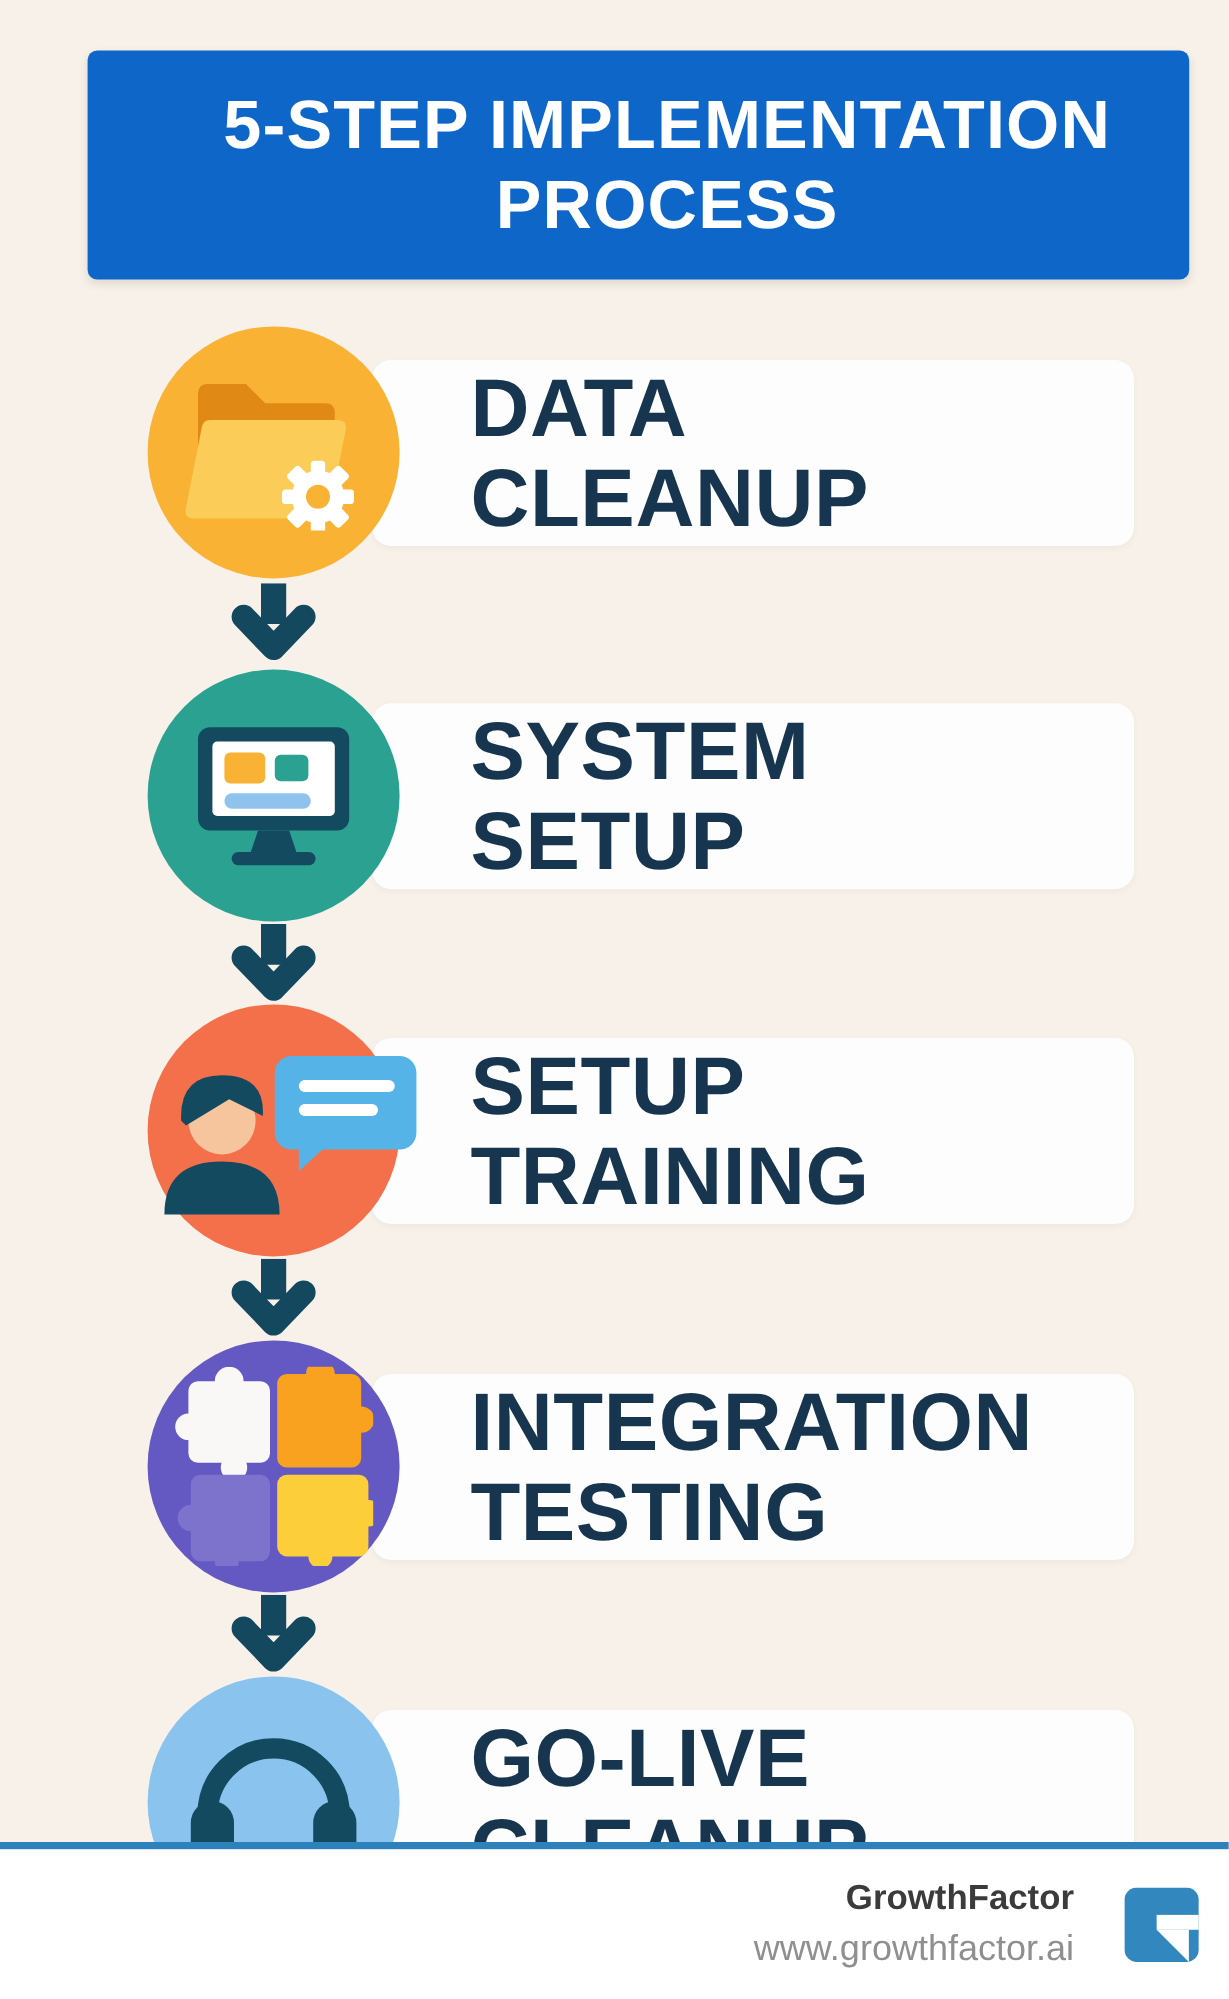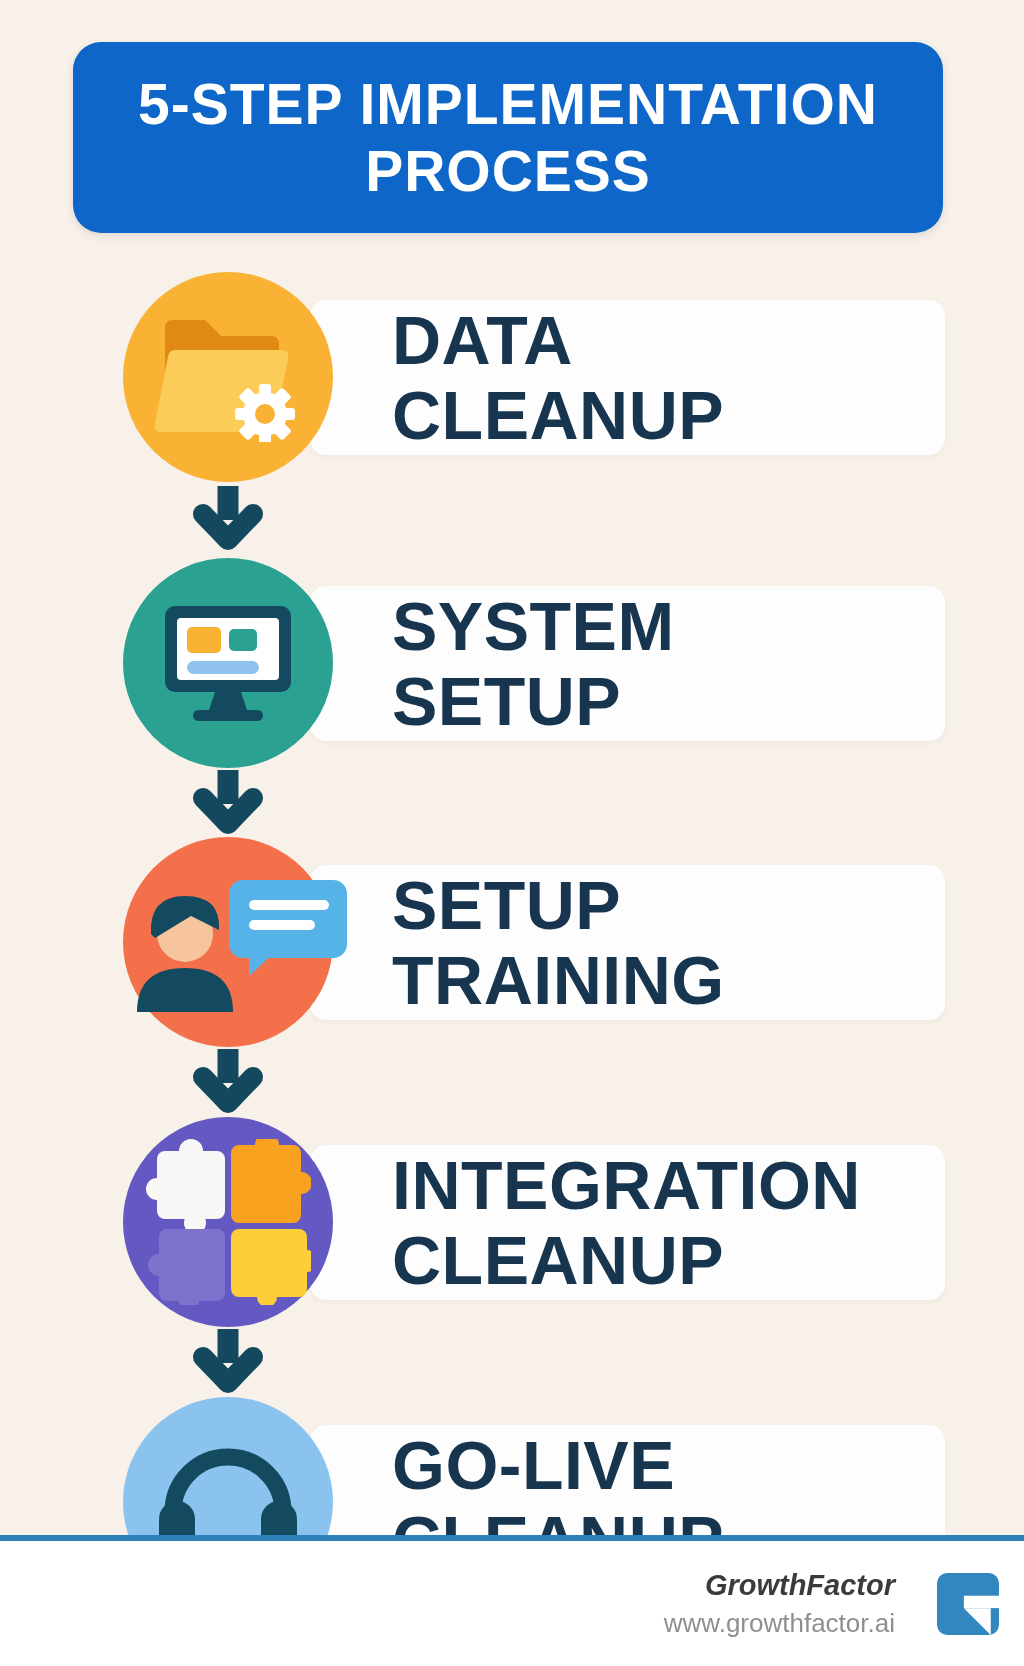--- a/index.html
+++ b/index.html
@@ -5,23 +5,24 @@
   html,body{margin:0;padding:0;}
   .canvas{
     position:relative;
     width:1024px;height:1666px;
     background:#F8F1EA;
     overflow:hidden;
     font-family:"Liberation Sans", sans-serif;
   }
   .title-box{
     position:absolute;left:73px;top:42px;width:870px;height:191px;
-    background:#0E67C8;border-radius:28px;
+    background:#0E67C8;border-radius:8px;
     display:flex;align-items:center;justify-content:center;
     box-shadow:0 3px 8px rgba(0,0,0,0.10);
+    padding-left:48px;
   }
   .title-box h1{
     margin:0;padding:0 40px;
     color:#fff;font-size:57px;line-height:1.17;font-weight:700;
     text-align:center;letter-spacing:1px;
   }
   .step-circle{
     position:absolute;left:123px;width:210px;height:210px;border-radius:50%;
     display:flex;align-items:center;justify-content:center;
   }
@@ -38,22 +39,22 @@
     letter-spacing:0.5px;
   }
   .arrow{position:absolute;left:191px;width:74px;height:66px;}
   .footer{
     position:absolute;left:0;top:1535px;width:1024px;height:131px;
     background:#FFFFFF;border-top:6px solid #2E82BC;box-sizing:border-box;
     display:flex;align-items:center;justify-content:flex-end;
     gap:42px;padding-right:25px;
   }
   .footer-text{text-align:right;}
-  .brand{color:#3B3B3B;font-size:29px;font-weight:700;line-height:1.2;font-style:italic;}
-  .url{color:#8F8F8F;font-size:26px;font-weight:400;line-height:1.2;margin-top:6px;}
+  .brand{color:#3B3B3B;font-size:29px;font-weight:700;line-height:1.2;}
+  .url{color:#8F8F8F;font-size:30px;font-weight:400;line-height:1.2;margin-top:6px;}
   .g-logo{width:62px;height:62px;}
   svg{display:block;}
 </style>
 </head>
 <body>
 
 <div class="canvas">
 
   <div class="title-box" style="background-color: rgb(14, 103, 200);">
     <h1>5-STEP IMPLEMENTATION PROCESS</h1>
@@ -125,21 +126,21 @@
         <path d="M16 140 Q16 96 64 96 Q112 96 112 140 Z" fill="#134A5F"></path>
       </svg>
     </span>
   </div>
   <svg class="arrow" style="top:1049px" viewBox="0 0 74 66">
     <path d="M37 0 V34" stroke="#14485E" stroke-width="21" fill="none"></path>
     <path d="M12 28 L37 54 L62 28" stroke="#14485E" stroke-width="20" fill="none" stroke-linecap="round" stroke-linejoin="round"></path>
   </svg>
 
   <div class="step-bar" style="top:1145px">
-    <div class="step-label">INTEGRATION CLEANUP</div>
+    <div class="step-label">INTEGRATION TESTING</div>
   </div>
   <div class="step-circle" style="top: 1117px; background-color: rgb(100, 89, 194);">
     <span>
       <svg width="166" height="166" viewBox="0 0 166 166">
 
         <g fill="#FAF7F7">
           <rect x="12" y="12" width="68" height="68" rx="8"></rect>
           <circle cx="46" cy="12" r="12"></circle>
           <circle cx="12" cy="50" r="11"></circle>
           <circle cx="50" cy="84" r="11"></circle>

